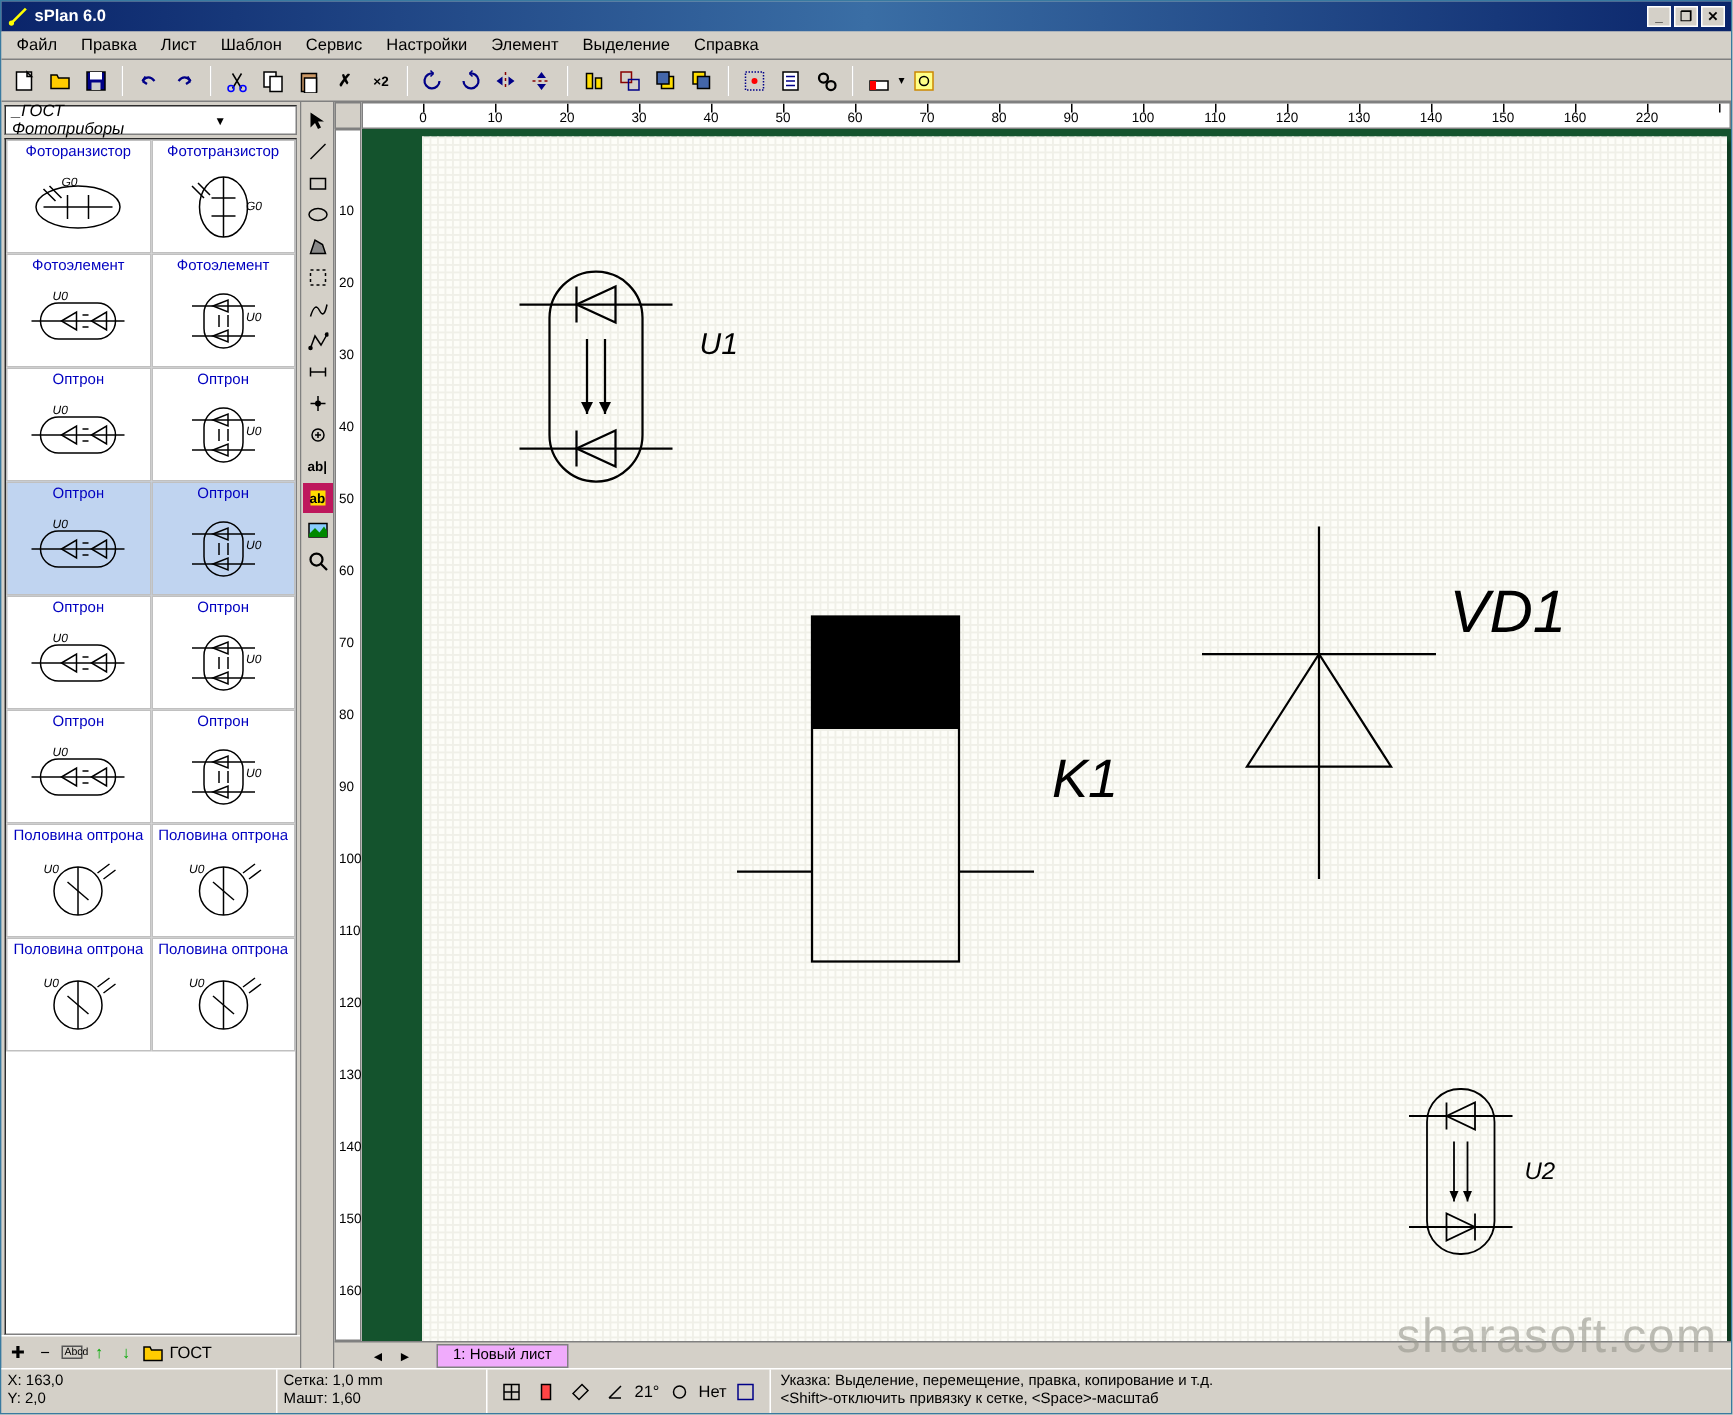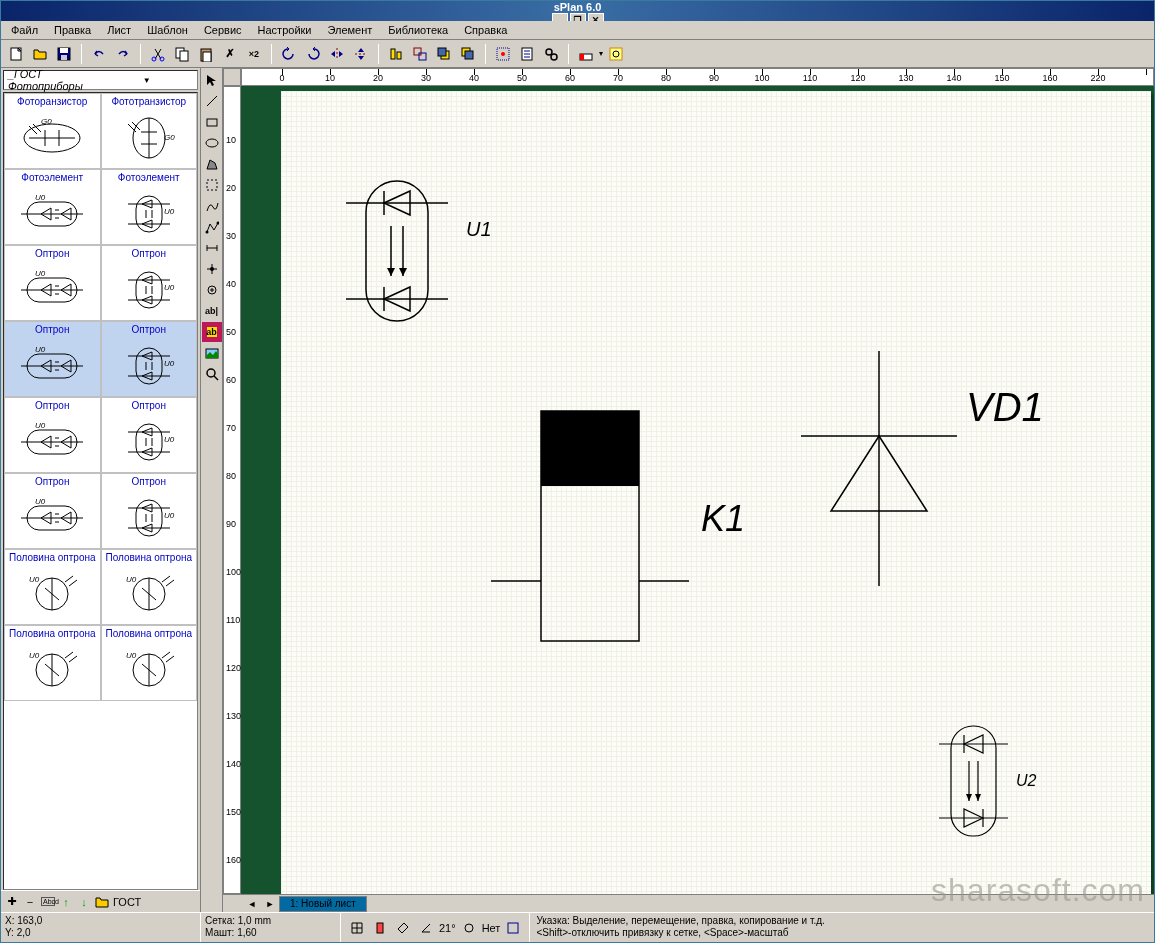--- a/index.html
+++ b/index.html
@@ -1,18 +1,18 @@
 <!DOCTYPE html>
 <html><head>
 <meta charset="utf-8">
 <style>
   * { box-sizing: border-box; margin: 0; padding: 0; }
   body { font-family: Tahoma, Arial, sans-serif; font-size: 11px; background: #d4d0c8; overflow: hidden; width: 1155px; height: 943px; position: relative; }
   .window { width: 1155px; height: 943px; border: 1px solid #397aa0; display: flex; flex-direction: column; }
-  .titlebar { background: linear-gradient(to right, #0a246a, #3a6ea5, #0a246a); color: #fff; height: 20px; display: flex; align-items: center; padding: 0 4px; font-weight: bold; font-size: 11px; flex-direction: column; }
+  .titlebar { background: linear-gradient(to right, #0a246a, #3a6ea5, #0a246a); color: #fff; height: 20px; display: flex; align-items: center; padding: 0 4px; font-weight: bold; font-size: 11px; }
   .titlebar .app-icon { width: 14px; height: 14px; margin-right: 4px; }
   .titlebar .title-text { flex: 1; }
   .titlebar .win-btns { display: flex; gap: 2px; }
   .titlebar .win-btn { width: 16px; height: 14px; background: #d4d0c8; border: 1px solid #fff; font-size: 9px; display: flex; align-items: center; justify-content: center; color: #000; cursor: pointer; font-weight: bold; font-family: Arial; }
   .menubar { background: #d4d0c8; height: 19px; display: flex; align-items: center; padding: 0 2px; border-bottom: 1px solid #808080; }
   .menubar .menu { padding: 2px 8px; cursor: pointer; }
   .toolbar-main { background: #d4d0c8; height: 28px; display: flex; align-items: center; padding: 2px 4px; gap: 2px; border-bottom: 1px solid #808080; }
   .tb-sep { width: 1px; height: 20px; background: #808080; border-right: 1px solid #fff; margin: 0 4px; }
   .tb-btn { width: 22px; height: 22px; border: 1px solid transparent; display: flex; align-items: center; justify-content: center; cursor: pointer; }
   .content { flex: 1; display: flex; overflow: hidden; }
@@ -38,23 +38,23 @@
   .ruler-h { flex: 1; background: #fff; border: 1px solid #808080; position: relative; overflow: hidden; }
   .ruler-tick-major { position: absolute; top: 0; width: 1px; height: 6px; background: #000; }
   .ruler-tick-label { position: absolute; top: 4px; font-size: 9px; transform: translateX(-50%); }
   .canvas-mid { flex: 1; display: flex; overflow: hidden; }
   .ruler-v { width: 18px; background: #fff; border: 1px solid #808080; position: relative; }
   .ruler-v .ruler-tick-label { position: absolute; left: 2px; font-size: 9px; transform: translateY(-50%); }
   .canvas-scroll { flex: 1; overflow: auto; background: #14532d; position: relative; }
   .canvas-page { position: absolute; left: 40px; top: 5px; width: 870px; height: 870px; background: #fdfdf8; background-image: linear-gradient(#f0f0e8 1px, transparent 1px), linear-gradient(90deg, #f0f0e8 1px, transparent 1px); background-size: 5px 5px; box-shadow: 3px 3px 3px rgba(0,0,0,0.3); }
   .canvas-tabs { height: 18px; background: #d4d0c8; display: flex; align-items: center; padding-left: 20px; border-top: 1px solid #808080; }
   .tab-btn { width: 18px; text-align: center; cursor: pointer; font-size: 9px; }
-  .tab { background: #0369a1; border: 1px solid #808080; padding: 0 10px; font-size: 10px; height: 16px; display: flex; align-items: center; }
+  .tab { background: #f0abfc; border: 1px solid #808080; padding: 0 10px; font-size: 10px; height: 16px; display: flex; align-items: center; margin-left: 12px; }
   .statusbar { height: 30px; background: #d4d0c8; display: flex; border-top: 1px solid #fff; }
-  .status-left { width: 200px; border-right: 1px inset #fff; padding: 2px 4px; font-size: 10px; line-height: 12px; }
+  .status-left { width: 184px; border-right: 1px inset #fff; padding: 2px 4px; font-size: 10px; line-height: 12px; }
   .status-mid { display: flex; align-items: center; gap: 3px; padding: 0 6px; border-right: 1px inset #fff; }
   .status-mid2 { width: 140px; padding: 2px 4px; font-size: 10px; line-height: 12px; border-right: 1px inset #fff; }
   .status-right { flex: 1; padding: 2px 6px; font-size: 10px; line-height: 12px; }
   .sb-btn { width: 20px; height: 20px; display: flex; align-items: center; justify-content: center; cursor: pointer; border: 1px solid transparent; }
   .watermark { position: absolute; right: 10px; bottom: 34px; font-size: 32px; color: rgba(150,150,140,0.6); font-family: Arial; letter-spacing: 1px; pointer-events: none; }
   svg { display: block; }
 </style>
 </head>
 <body>
 
@@ -73,21 +73,21 @@
   </div>
 
   <div class="menubar">
     <div class="menu">Файл</div>
     <div class="menu">Правка</div>
     <div class="menu">Лист</div>
     <div class="menu">Шаблон</div>
     <div class="menu">Сервис</div>
     <div class="menu">Настройки</div>
     <div class="menu">Элемент</div>
-    <div class="menu">Библиотека</div>
+    <div class="menu">Выделение</div>
     <div class="menu">Справка</div>
   </div>
 
   <div class="toolbar-main">
     <div class="tb-btn">
         <svg width="16" height="16">
           <rect x="3" y="2" width="10" height="12" fill="#fff" stroke="#000"></rect>
           <path d="M10 2 L13 5 L10 5 Z" fill="#ccc" stroke="#000"></path>
         </svg>
       </div>

